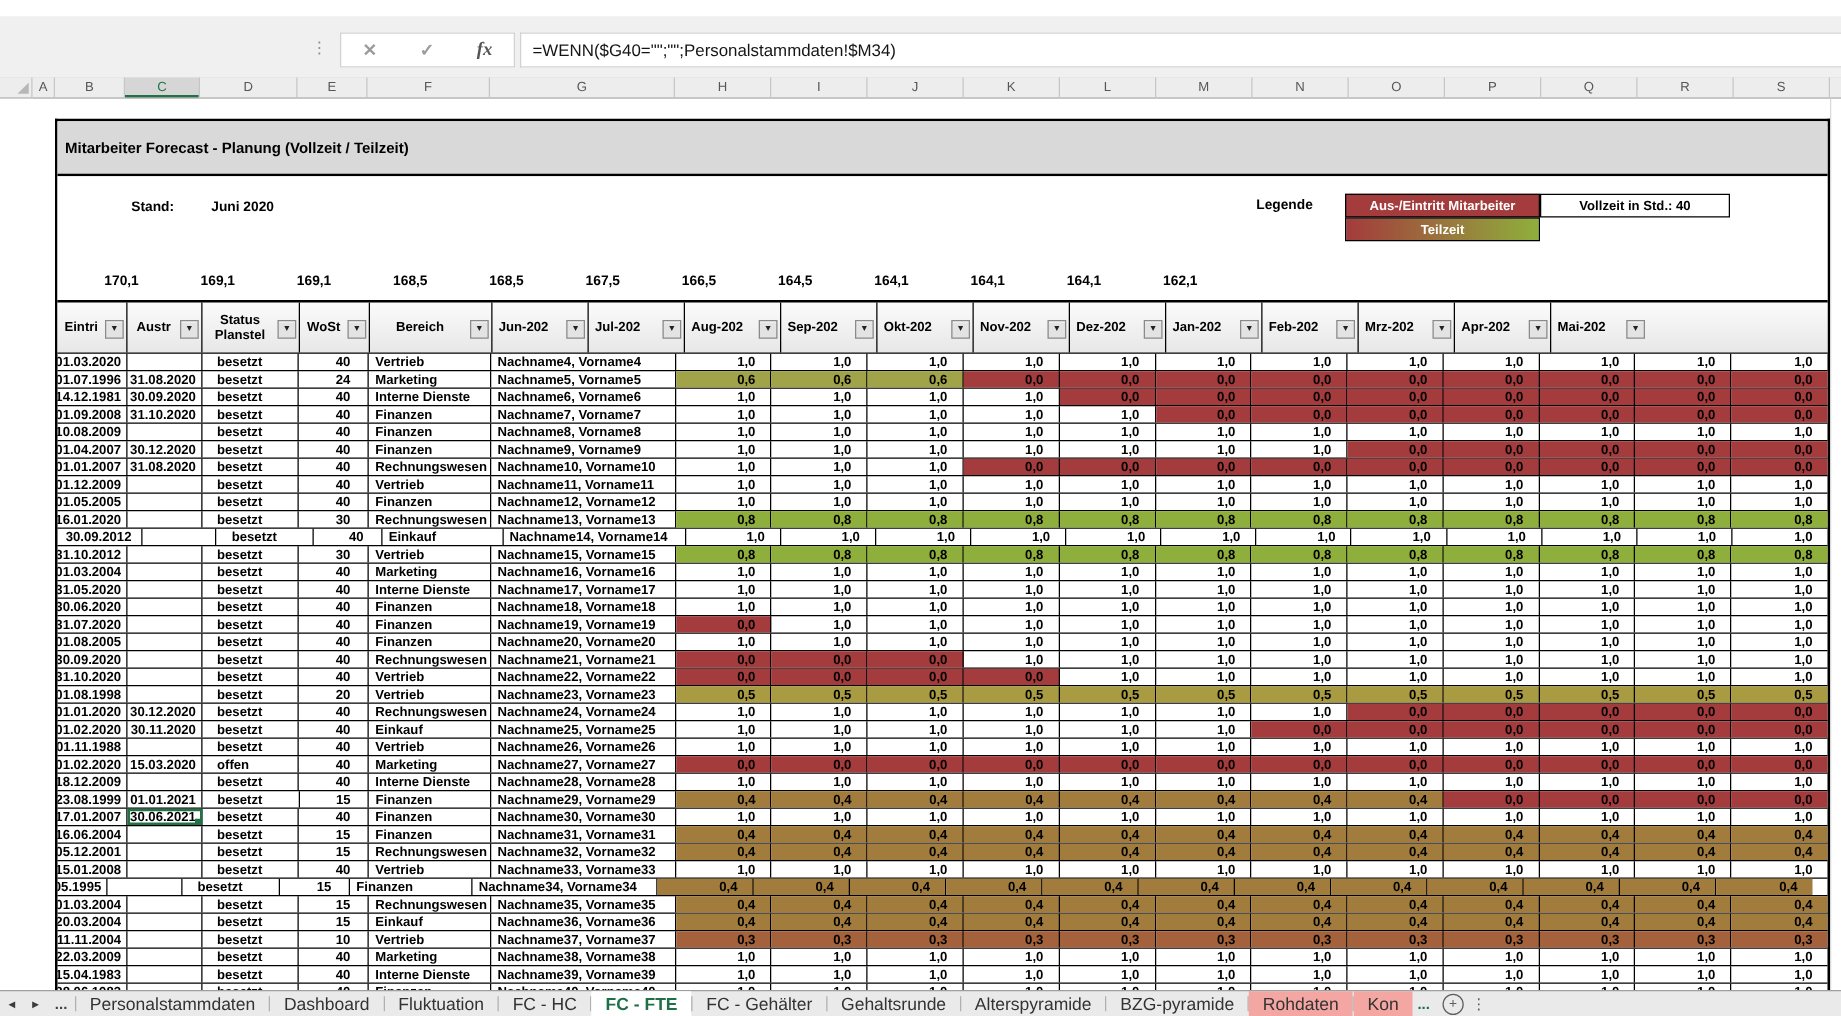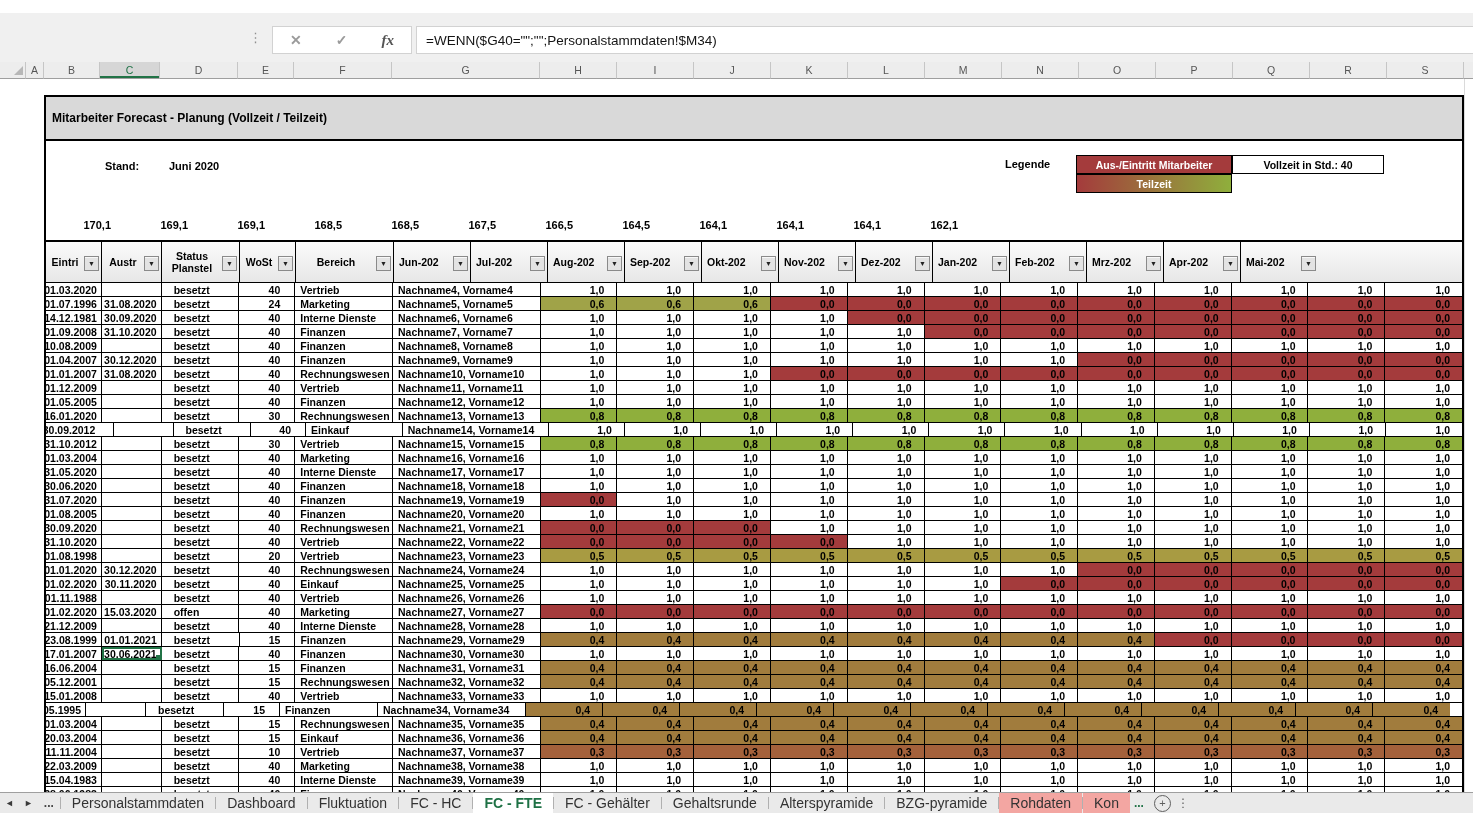--- a/index.html
+++ b/index.html
@@ -482,21 +482,21 @@
             <div class="tc a-r" style="width: 77px; padding-right: 12px; background: rgb(143, 175, 60);">0,8</div>
             <div class="tc a-r" style="width: 77px; padding-right: 12px; background: rgb(143, 175, 60);">0,8</div>
             <div class="tc a-r" style="width: 77px; padding-right: 12px; background: rgb(143, 175, 60);">0,8</div>
             <div class="tc a-r" style="width: 77px; padding-right: 12px; background: rgb(143, 175, 60);">0,8</div>
             <div class="tc a-r" style="width: 77px; padding-right: 12px; background: rgb(143, 175, 60);">0,8</div>
             <div class="tc a-r" style="width: 77px; padding-right: 12px; background: rgb(143, 175, 60);">0,8</div>
             <div class="tc a-r" style="width: 77px; padding-right: 12px; background: rgb(143, 175, 60);">0,8</div>
             <div class="tc a-r" style="width: 77px; padding-right: 12px; background: rgb(143, 175, 60);">0,8</div>
           </div>
           <div class="trow">
-            <div class="tc a-r" style="width: 69px; padding-right: 18px;">30.09.2012</div>
+            <div class="tc a-r" style="width: 69px; padding-right: 8px;">30.09.2012</div>
             <div class="tc a-r" style="width: 60px; padding-right: 4px;"></div>
             <div class="tc " style="width: 78px; padding-left: 12px;">besetzt</div>
             <div class="tc a-r" style="width: 56px; padding-right: 14px;">40</div>
             <div class="tc " style="width: 98px; padding-left: 5px;">Einkauf</div>
             <div class="tc " style="width: 148px; padding-left: 5px;">Nachname14, Vorname14</div>
             <div class="tc a-r" style="width: 77px; padding-right: 12px;">1,0</div>
             <div class="tc a-r" style="width: 77px; padding-right: 12px;">1,0</div>
             <div class="tc a-r" style="width: 77px; padding-right: 12px;">1,0</div>
             <div class="tc a-r" style="width: 77px; padding-right: 12px;">1,0</div>
             <div class="tc a-r" style="width: 77px; padding-right: 12px;">1,0</div>
@@ -762,21 +762,21 @@
             <div class="tc a-r" style="width: 77px; padding-right: 12px; background: rgb(164, 59, 60);">0,0</div>
             <div class="tc a-r" style="width: 77px; padding-right: 12px; background: rgb(164, 59, 60);">0,0</div>
             <div class="tc a-r" style="width: 77px; padding-right: 12px; background: rgb(164, 59, 60);">0,0</div>
             <div class="tc a-r" style="width: 77px; padding-right: 12px; background: rgb(164, 59, 60);">0,0</div>
             <div class="tc a-r" style="width: 77px; padding-right: 12px; background: rgb(164, 59, 60);">0,0</div>
             <div class="tc a-r" style="width: 77px; padding-right: 12px; background: rgb(164, 59, 60);">0,0</div>
             <div class="tc a-r" style="width: 77px; padding-right: 12px; background: rgb(164, 59, 60);">0,0</div>
             <div class="tc a-r" style="width: 77px; padding-right: 12px; background: rgb(164, 59, 60);">0,0</div>
           </div>
           <div class="trow">
-            <div class="tc a-r" style="width: 56px; padding-right: 4px;">21.12.2009</div>
+            <div class="tc a-r" style="width: 56px; padding-right: 4px;">18.12.2009</div>
             <div class="tc a-r" style="width: 60px; padding-right: 4px;"></div>
             <div class="tc " style="width: 78px; padding-left: 12px;">besetzt</div>
             <div class="tc a-r" style="width: 56px; padding-right: 14px;">40</div>
             <div class="tc " style="width: 98px; padding-left: 5px;">Interne Dienste</div>
             <div class="tc " style="width: 148px; padding-left: 5px;">Nachname28, Vorname28</div>
             <div class="tc a-r" style="width: 77px; padding-right: 12px;">1,0</div>
             <div class="tc a-r" style="width: 77px; padding-right: 12px;">1,0</div>
             <div class="tc a-r" style="width: 77px; padding-right: 12px;">1,0</div>
             <div class="tc a-r" style="width: 77px; padding-right: 12px;">1,0</div>
             <div class="tc a-r" style="width: 77px; padding-right: 12px;">1,0</div>

